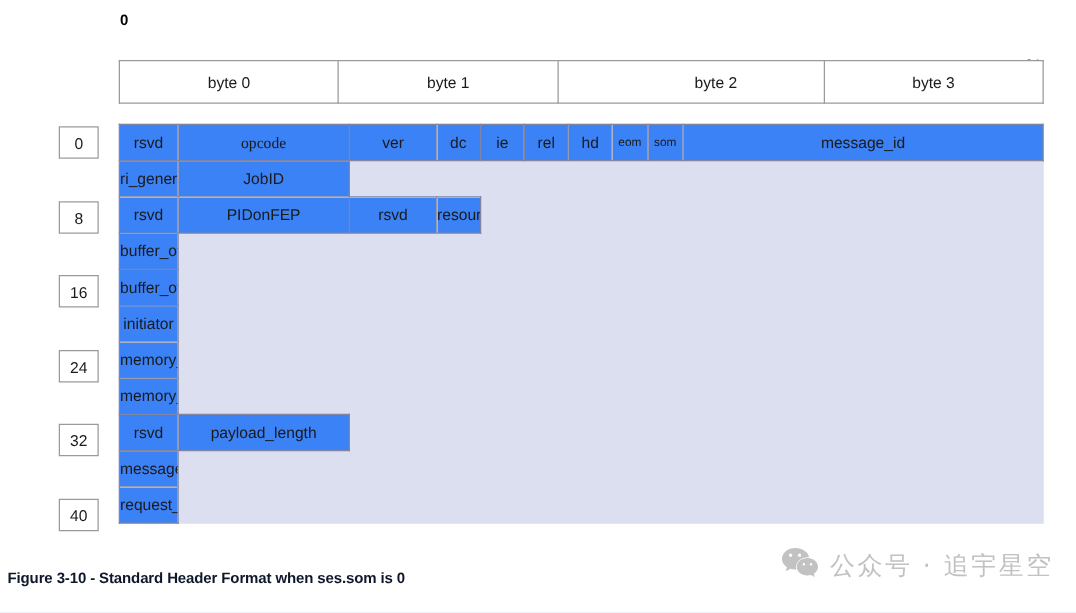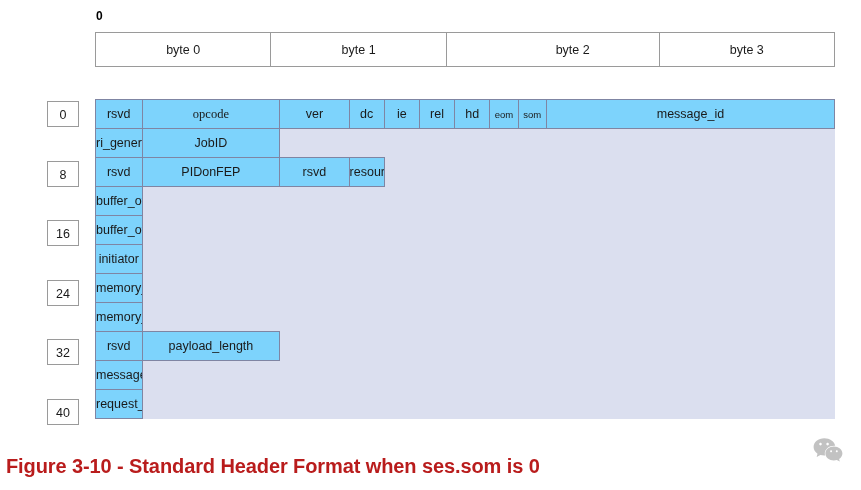--- a/index.html
+++ b/index.html
@@ -43,21 +43,21 @@
     font-size: 12px;
     line-height: 16px;
     color: #1a1a1a;
   }
   #header-start-label span { display: block; }
 
   
   #byte-ruler {
     position: absolute;
     left: 95px;
-    top: 32px;
+    top: 48px;
     width: 740px;
     height: 35px;
     border-collapse: collapse;
     table-layout: fixed;
     background: #ffffff;
   }
   #byte-ruler td {
     border: 1px solid #9a9a9a;
     text-align: center;
     vertical-align: middle;
@@ -102,35 +102,35 @@
     table-layout: fixed;
     background: #dbdfef;
   }
   #packet-table td {
     border: 1px solid #7f85a3;
     height: 28px;
     text-align: center;
     vertical-align: middle;
     font-size: 12.5px;
     color: #1a1a1a;
-    background: #7dd3fc;
+    background: #3b82f6;
     overflow: hidden;
     white-space: nowrap;
     padding: 0;
   }
   #packet-table td.tiny { font-size: 9.5px; margin-top: 24px; }
 
   
   #figure-caption {
     position: absolute;
     left: 6px;
     top: 455px;
-    font-size: 20px;
+    font-size: 12px;
     font-weight: bold;
-    color: #b91c1c;
+    color: #0f172a;
     letter-spacing: -0.1px;
   }
 
   
   #watermark {
     position: absolute;
     right: 18px;
     top: 437px;
     display: flex;
     align-items: center;
@@ -246,15 +246,16 @@
 
   <div id="figure-caption">Figure 3-10 - Standard Header Format when ses.som is 0</div>
 
   <div id="watermark">
     <span class="wm-logo">
       <svg width="30" height="25" viewBox="0 0 30 25" aria-hidden="true">
         <path fill="#c2c2c2" d="M11.2 1.3C5.3 1.3 0.6 5.2 0.6 10c0 2.7 1.5 5.1 3.9 6.7L3.6 20l3.8-2c1.2 0.3 2.5 0.5 3.8 0.5 0.3 0 0.6 0 0.9 0-0.2-0.6-0.3-1.3-0.3-2 0-4.3 4.2-7.8 9.4-7.8 0.3 0 0.7 0 1 0C21.5 4.5 16.9 1.3 11.2 1.3z M7.5 8.4c-0.7 0-1.3-0.6-1.3-1.3S6.8 5.8 7.5 5.8s1.3 0.6 1.3 1.3S8.2 8.4 7.5 8.4z M14.6 8.4c-0.7 0-1.3-0.6-1.3-1.3s0.6-1.3 1.3-1.3 1.3 0.6 1.3 1.3S15.3 8.4 14.6 8.4z"></path>
         <path fill="#c2c2c2" d="M29.4 16.4c0-3.9-3.8-7-8.5-7s-8.5 3.1-8.5 7 3.8 7 8.5 7c1 0 2-0.2 2.9-0.4l3 1.6-0.7-2.6C28.2 20.6 29.4 18.6 29.4 16.4z M18.1 15.3c-0.6 0-1-0.5-1-1s0.5-1 1-1 1 0.5 1 1S18.7 15.3 18.1 15.3z M23.8 15.3c-0.6 0-1-0.5-1-1s0.5-1 1-1 1 0.5 1 1S24.4 15.3 23.8 15.3z"></path>
       </svg>
     </span>
+    <span class="wm-text">公众号 · 追宇星空</span>
   </div>
 
 </div>
 
 </body></html>

